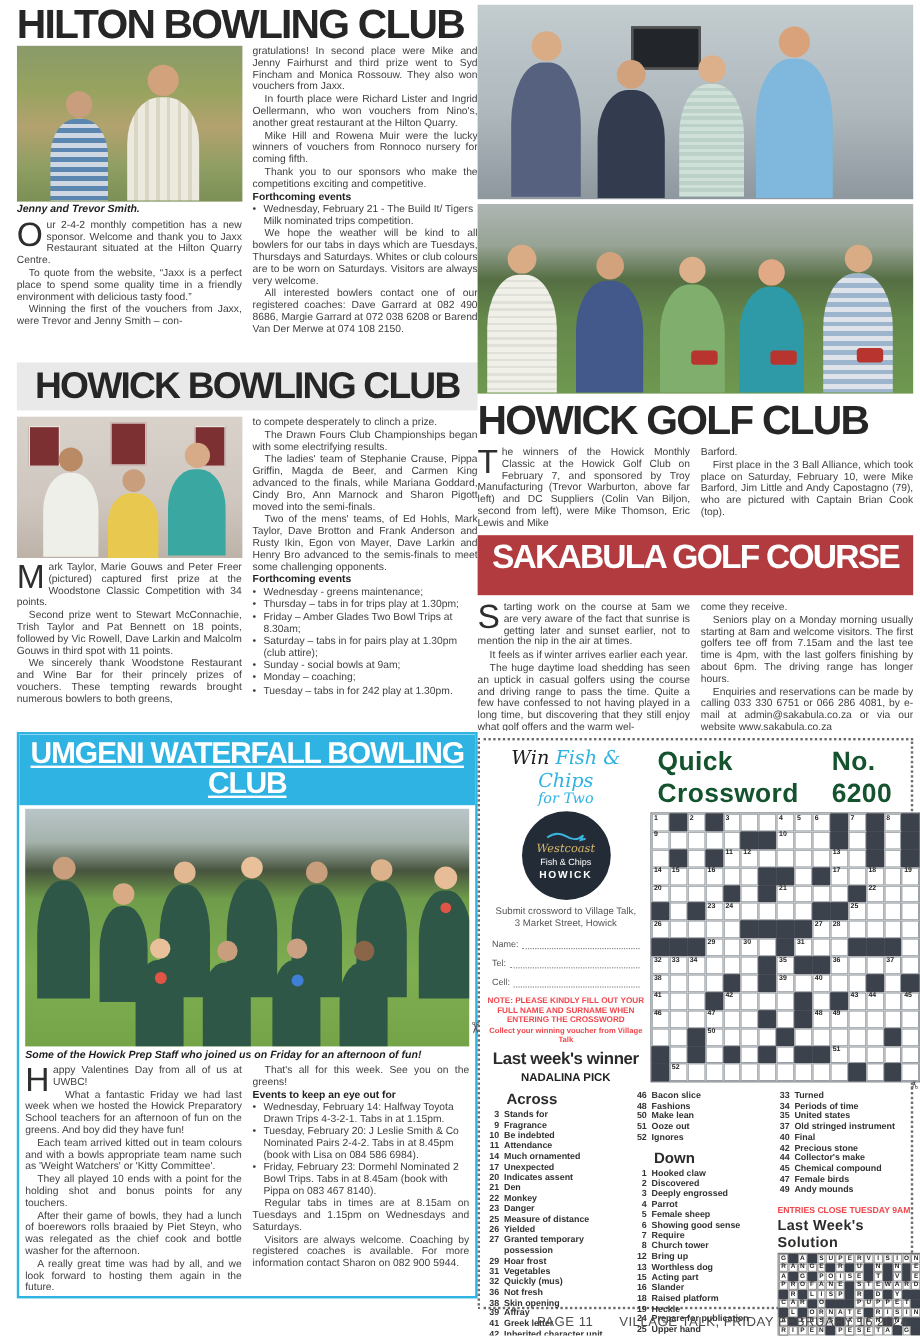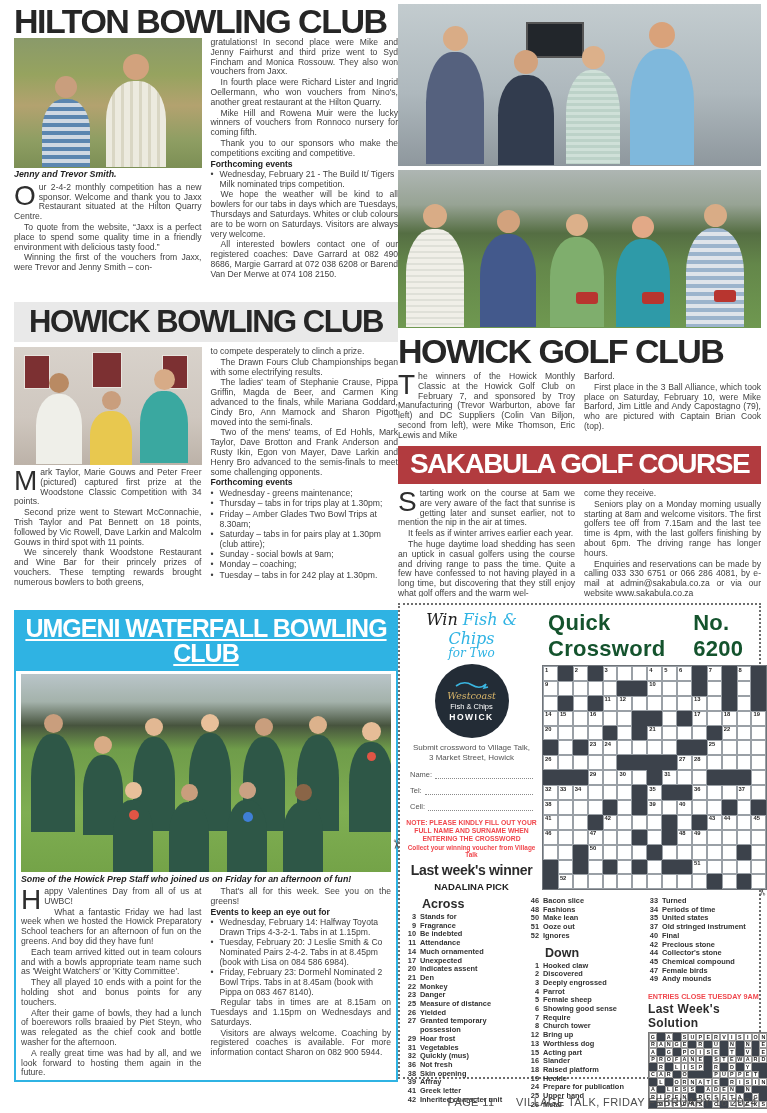--- a/index.html
+++ b/index.html
@@ -8,21 +8,21 @@
          font-family:"Liberation Sans", sans-serif; color:#3d3d3d; }
 
   .col-left  { position:absolute; left:14px;  top:4px; width:384px; }
   .col-right { position:absolute; left:398px; top:4px; width:363px; }
 
   .headline { font-weight:bold; color:var(--ink,#262626); letter-spacing:-1.5px; line-height:1.0; }
   .h-hilton { font-size:34px; }
   .h-howickb-band { background:#e9e9e9; padding:4px 2px 5px; text-align:center; margin:6px 0 5px; }
   .h-howickb { font-size:31px; }
   .h-golf { font-size:34px; margin:6px 0 4px; }
-  .band-sakabula { background:var(--red,#b23b3f); padding:4px 4px 6px; text-align:center; margin:6px 0 5px; }
+  .band-sakabula { background:var(--red,#b23b3f); padding:4px 4px 18px; text-align:center; margin:6px 0 5px; }
   .h-sakabula { font-size:28px; color:#fff; }
   .band-umgeni { background:var(--cyan,#2fb3e3); padding:4px 2px 5px; text-align:center; }
   .h-umgeni { font-size:25px; color:#fff; letter-spacing:-1px;text-decoration:underline; }
 
   .art { font-size:8.6px; line-height:9.8px; color:#3f3f3f; }
   .twocol { display:flex; gap:9px; }
   .twocol > div { flex:1; min-width:0; }
   .art p { margin:0 0 1px; text-indent:10px; text-align:justify; }
   .art p.nofirst { text-indent:0; }
   .dropcap { float:left; font-size:28px; line-height:24px; padding:1px 3px 0 0; color:#2e2e2e; font-weight:400; }
@@ -964,21 +964,21 @@
             <div class="clue">
               <span class="cn">40</span>
               <span class="ct">Final</span>
             </div>
             <div class="clue">
               <span class="cn">42</span>
               <span class="ct">Precious stone</span>
             </div>
             <div class="clue">
               <span class="cn">44</span>
-              <span class="ct">Collector's stone</span>
+              <span class="ct">Collector's make</span>
             </div>
             <div class="clue">
               <span class="cn">45</span>
               <span class="ct">Chemical compound</span>
             </div>
             <div class="clue">
               <span class="cn">47</span>
               <span class="ct">Female birds</span>
             </div>
             <div class="clue">

